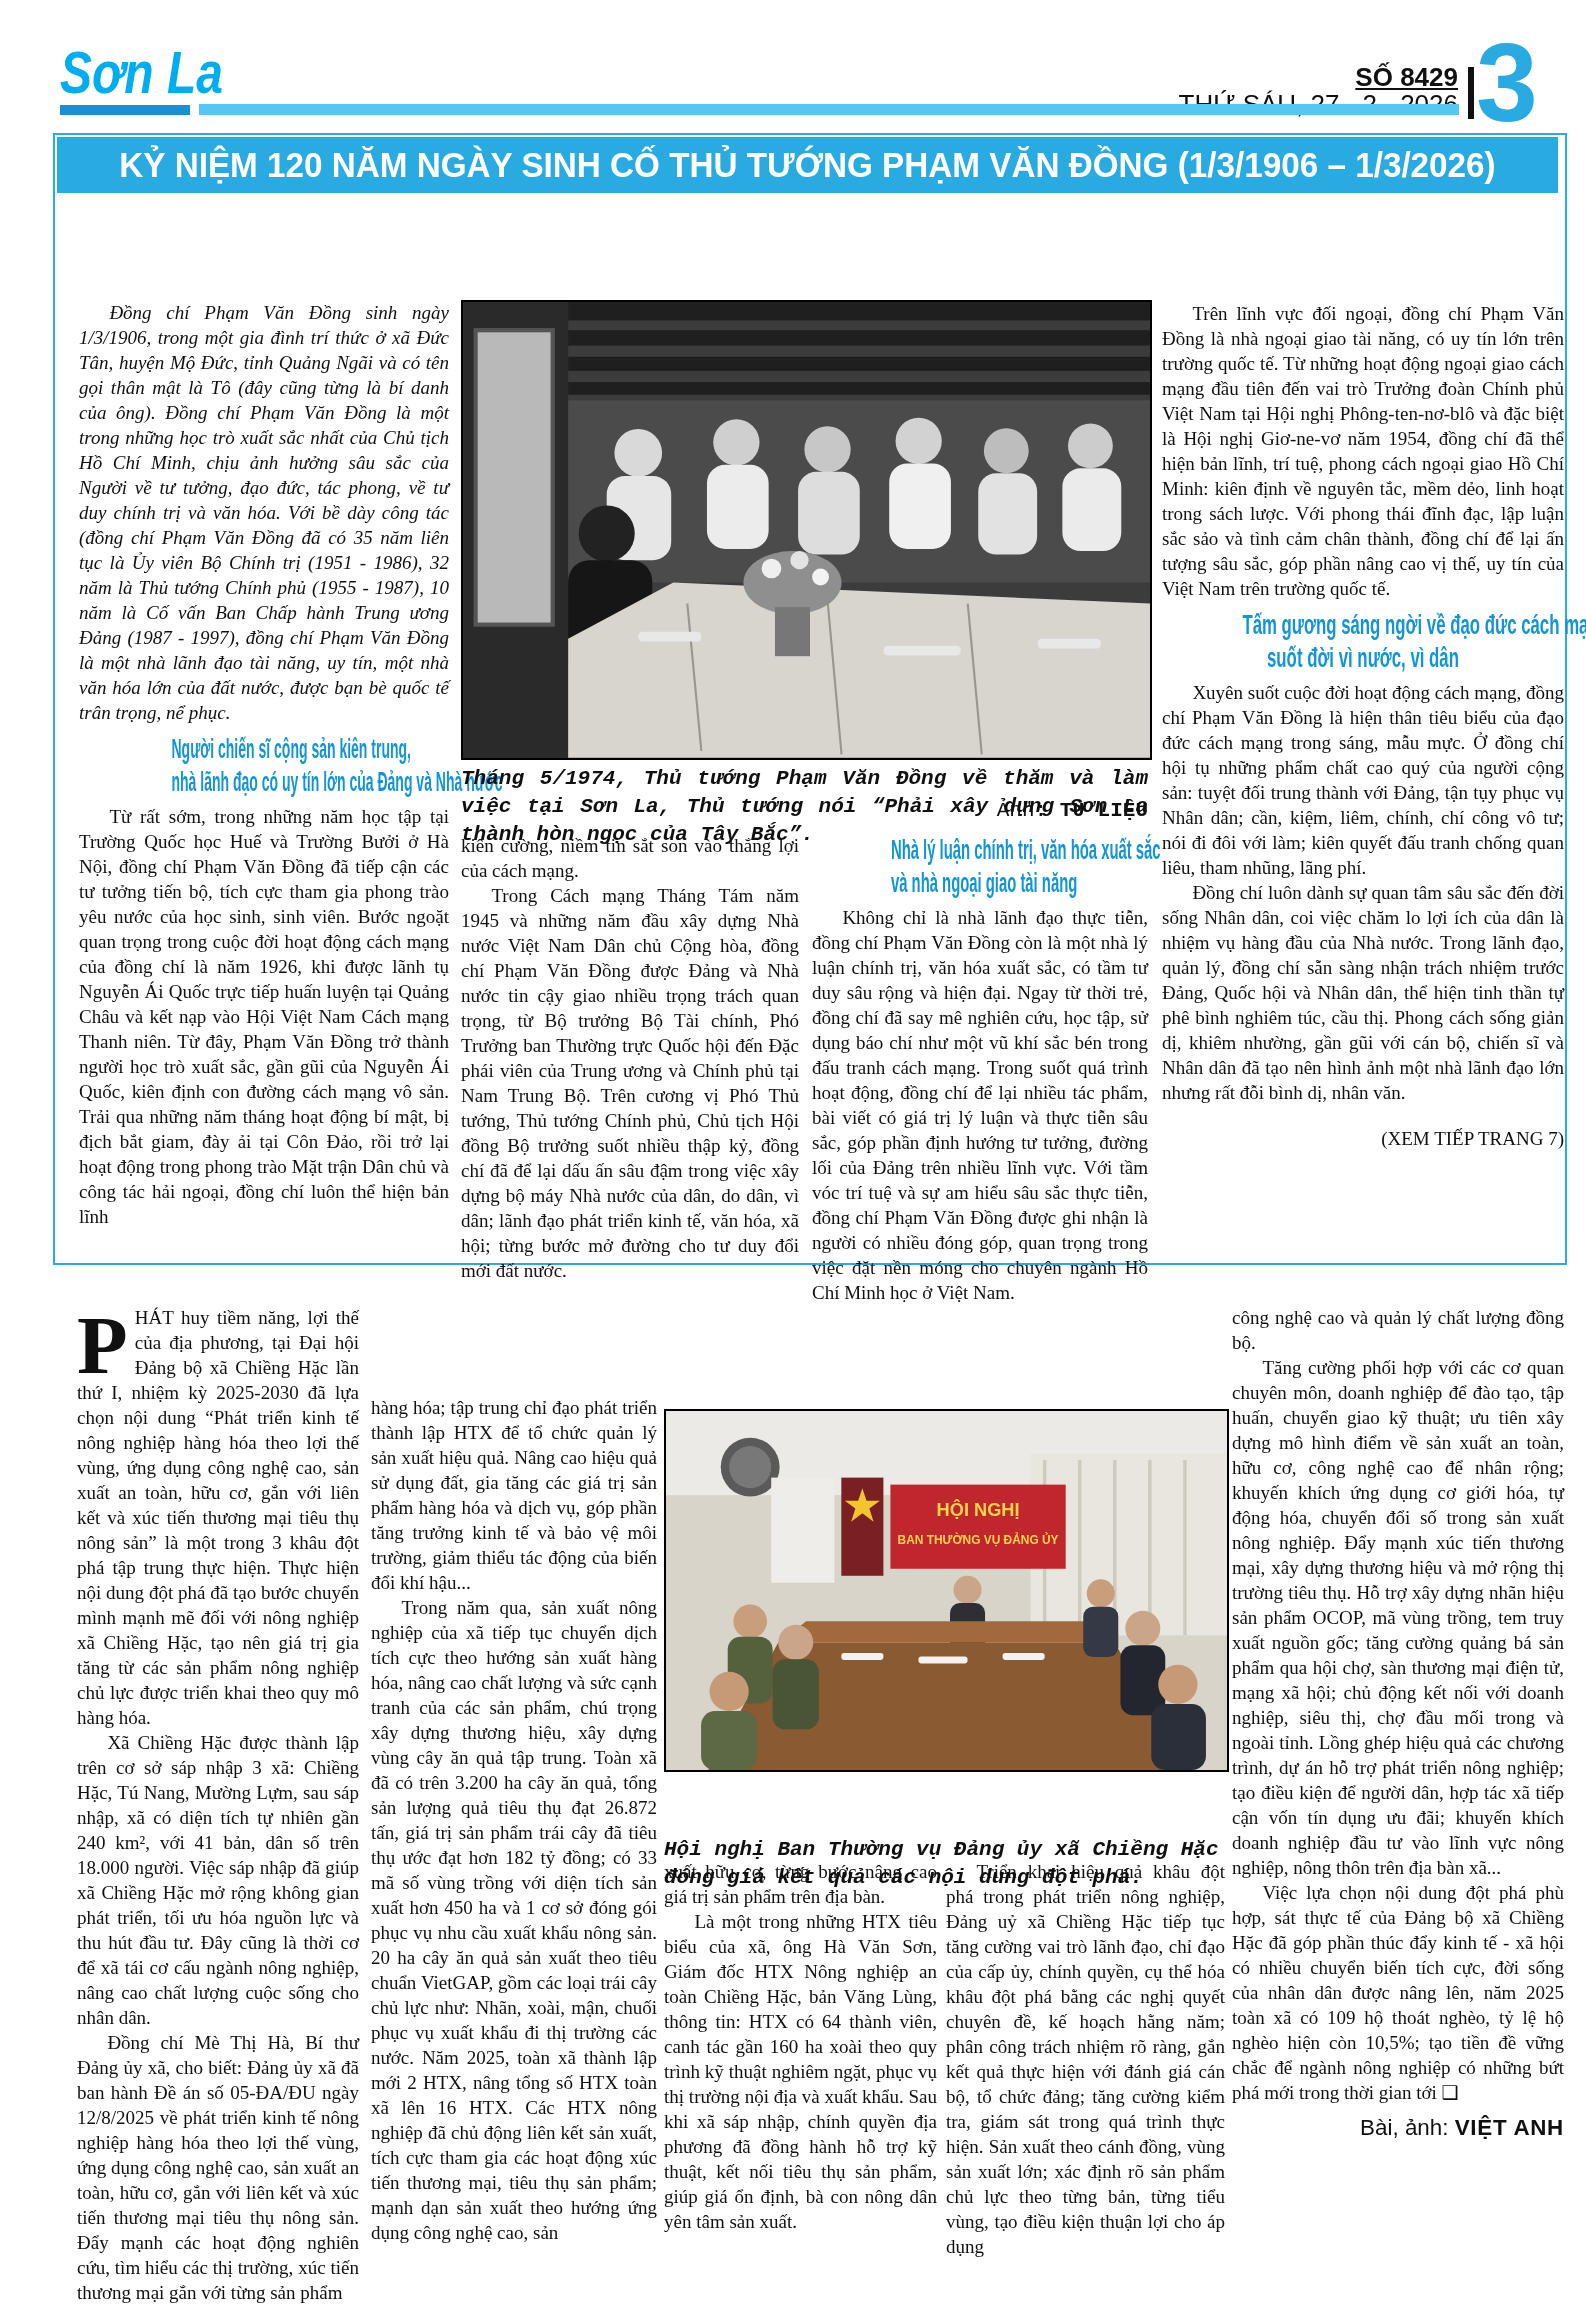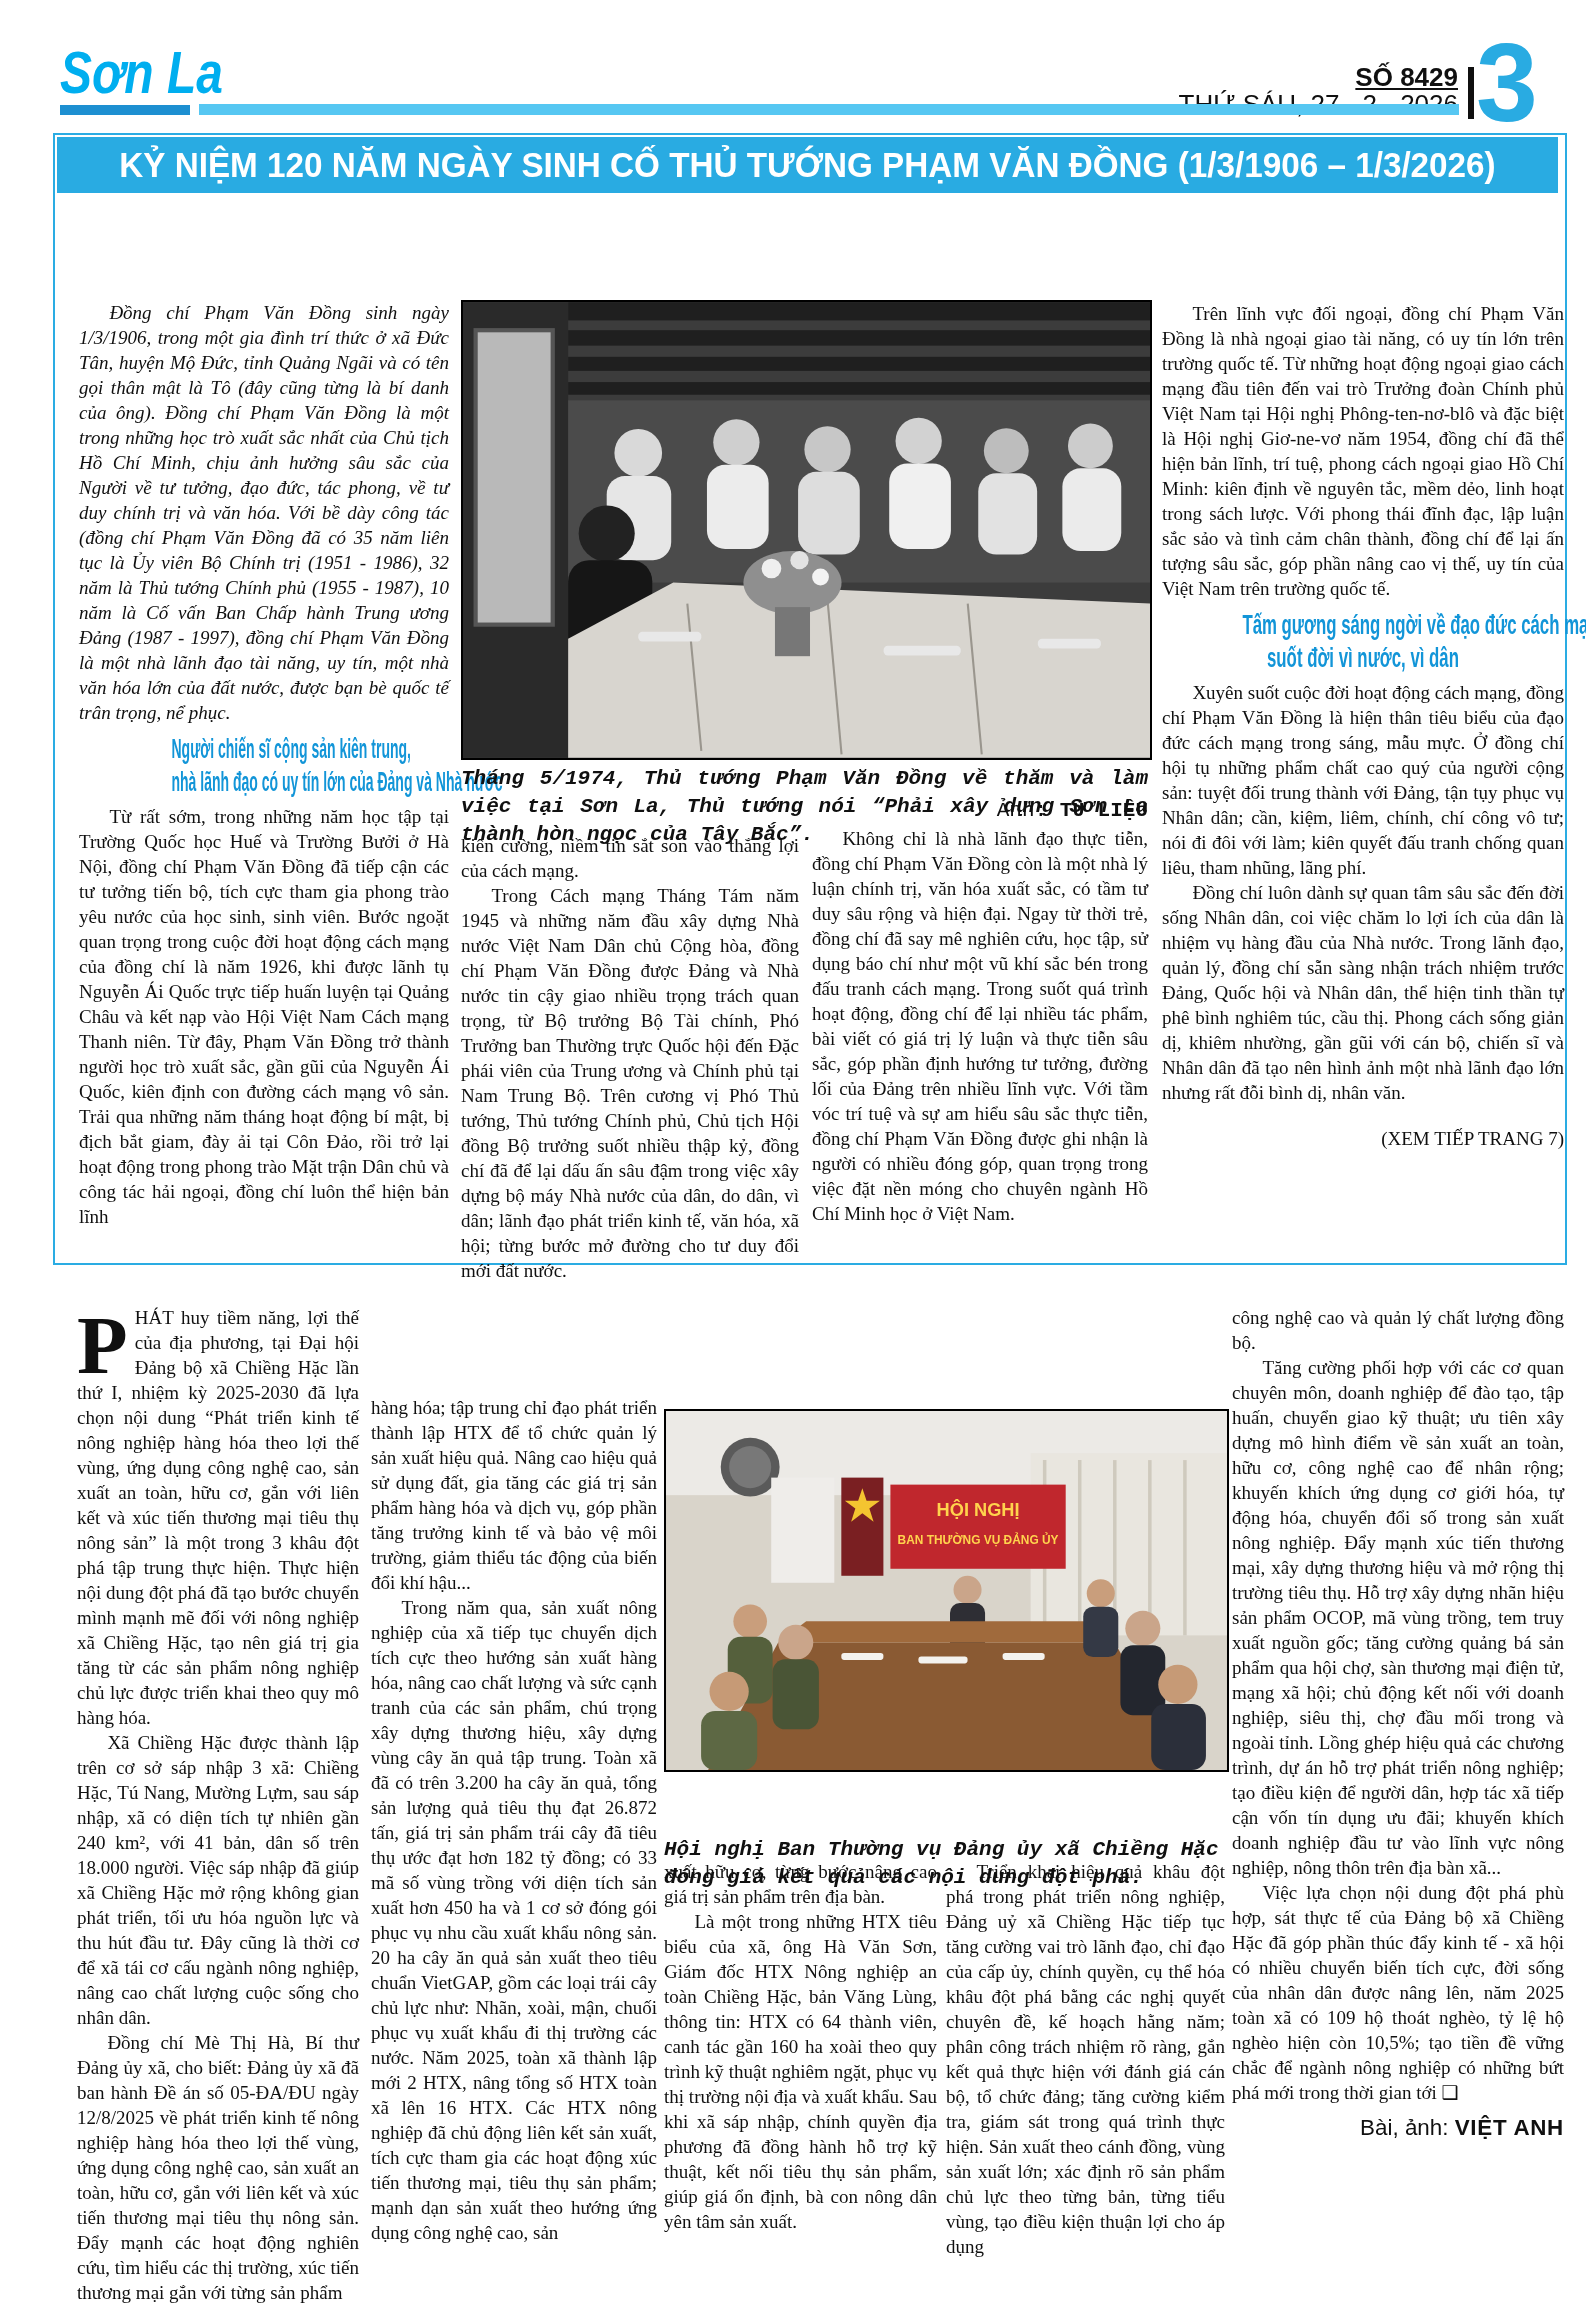--- a/index.html
+++ b/index.html
@@ -144,20 +144,24 @@
   </div>
 
   <div class="abs body-text" style="left:461px;top:833px;width:338px;">
     <div>
         <p class="para flush">kiên cường, niềm tin sắt son vào thắng lợi của cách mạng.</p>
         <p class="para">Trong Cách mạng Tháng Tám năm 1945 và những năm đầu xây dựng Nhà nước Việt Nam Dân chủ Cộng hòa, đồng chí Phạm Văn Đồng được Đảng và Nhà nước tin cậy giao nhiều trọng trách quan trọng, từ Bộ trưởng Bộ Tài chính, Phó Trưởng ban Thường trực Quốc hội đến Đặc phái viên của Trung ương và Chính phủ tại Nam Trung Bộ. Trên cương vị Phó Thủ tướng, Thủ tướng Chính phủ, Chủ tịch Hội đồng Bộ trưởng suốt nhiều thập kỷ, đồng chí đã để lại dấu ấn sâu đậm trong việc xây dựng bộ máy Nhà nước của dân, do dân, vì dân; lãnh đạo phát triển kinh tế, văn hóa, xã hội; từng bước mở đường cho tư duy đổi mới đất nước.</p>
       </div>
   </div>
 
   <div class="abs body-text" style="left:812px;top:826px;width:336px;">
+    <div class="subhead">
+        <p class="condline" style="transform: scaleX(0.53);">Nhà lý luận chính trị, văn hóa xuất sắc</p>
+        <p class="condline" style="transform: scaleX(0.53);">và nhà ngoại giao tài năng</p>
+      </div>
     <div>
         <p class="para">Không chỉ là nhà lãnh đạo thực tiễn, đồng chí Phạm Văn Đồng còn là một nhà lý luận chính trị, văn hóa xuất sắc, có tầm tư duy sâu rộng và hiện đại. Ngay từ thời trẻ, đồng chí đã say mê nghiên cứu, học tập, sử dụng báo chí như một vũ khí sắc bén trong đấu tranh cách mạng. Trong suốt quá trình hoạt động, đồng chí để lại nhiều tác phẩm, bài viết có giá trị lý luận và thực tiễn sâu sắc, góp phần định hướng tư tưởng, đường lối của Đảng trên nhiều lĩnh vực. Với tầm vóc trí tuệ và sự am hiểu sâu sắc thực tiễn, đồng chí Phạm Văn Đồng được ghi nhận là người có nhiều đóng góp, quan trọng trong việc đặt nền móng cho chuyên ngành Hồ Chí Minh học ở Việt Nam.</p>
       </div>
   </div>
 
   <div class="abs body-text" style="left:1162px;top:301px;width:402px;">
     <div>
         <p class="para">Trên lĩnh vực đối ngoại, đồng chí Phạm Văn Đồng là nhà ngoại giao tài năng, có uy tín lớn trên trường quốc tế. Từ những hoạt động ngoại giao cách mạng đầu tiên đến vai trò Trưởng đoàn Chính phủ Việt Nam tại Hội nghị Phông-ten-nơ-blô và đặc biệt là Hội nghị Giơ-ne-vơ năm 1954, đồng chí đã thể hiện bản lĩnh, trí tuệ, phong cách ngoại giao Hồ Chí Minh: kiên định về nguyên tắc, mềm dẻo, linh hoạt trong sách lược. Với phong thái đĩnh đạc, lập luận sắc sảo và tình cảm chân thành, đồng chí để lại ấn tượng sâu sắc, góp phần nâng cao vị thế, uy tín của Việt Nam trên trường quốc tế.</p>
       </div>
     <div class="subhead">

